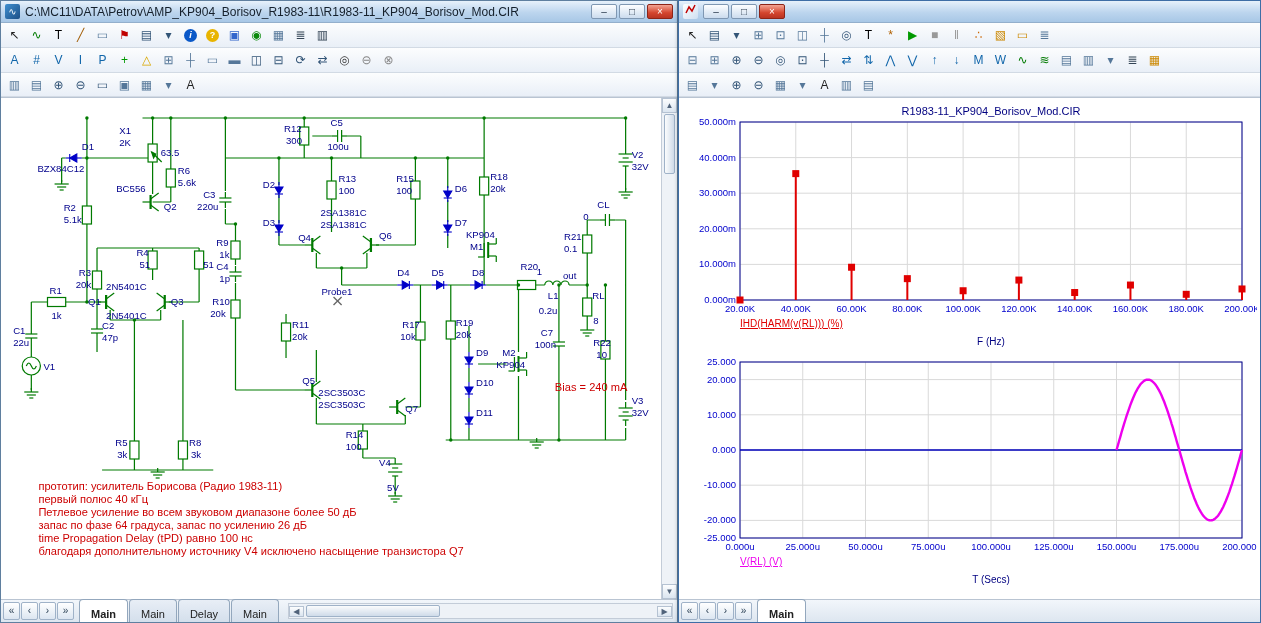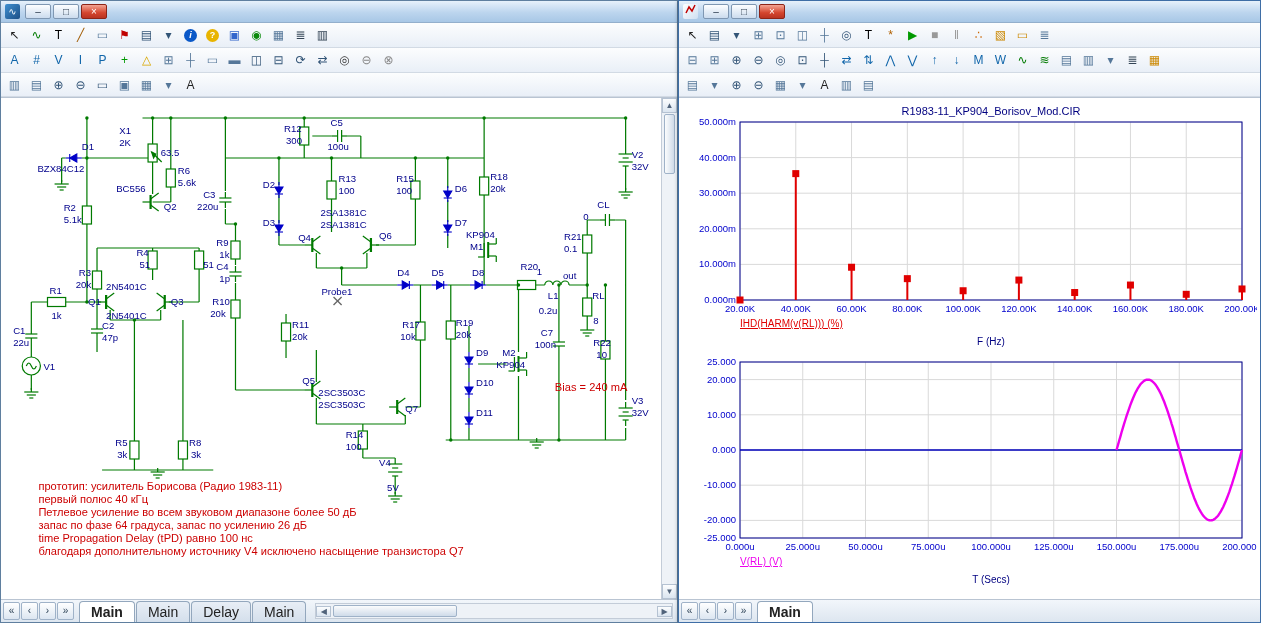--- a/index.html
+++ b/index.html
@@ -54,40 +54,41 @@
     border:1px solid #9fb2c8; border-radius:2px; }
   .vscroll .track { flex:1; }
 
   
   .statusbar { height:23px; flex:0 0 23px; display:flex; align-items:flex-end; gap:0;
     background:linear-gradient(#f2f6fb,#dde6f0); border-top:1px solid #b9c4d2; padding:0 2px; }
   .navbtn { width:17px; height:18px; margin:0 1px 2px 0; font-size:10px; line-height:16px;
     text-align:center; color:#2c4156; background:linear-gradient(#ffffff,#dce6f1);
     border:1px solid #9fb2c8; border-radius:2px; }
   .tabs { display:flex; align-items:flex-end; margin-left:4px; height:100%; }
-  .tab { padding:2px 11px 2px; font-size:14px; color:#222; border:1px solid #93a7bd;
+  .tab { padding:8px 11px 2px; font-size:11px; color:#222; border:1px solid #93a7bd;
     border-bottom:none; border-radius:4px 4px 0 0; background:linear-gradient(#e8eef6,#d4dfec);
     margin-right:1px; }
   .tab.active { background:#ffffff; font-weight:bold; }
   .hscroll { display:flex; align-items:center; flex:1; height:16px; margin:0 2px 3px 8px;
     background:#eef2f7; border:1px solid #c3ccd8; }
   .hscroll .htrack { flex:1; position:relative; height:100%; }
   .hscroll .hthumb { position:absolute; left:2px; top:1px; bottom:1px; width:38%;
     background:linear-gradient(#fbfcfd,#cfdbe9); border:1px solid #9fb2c8; border-radius:2px; }
 
   
   #charts { padding:4px 0 0 3px; }
   .chart-svg { display:block; }
 </style>
 </head>
 <body>
 
 <div class="window" id="left-window">
   <div class="titlebar">
     <div class="app-icon">∿</div>
+    <div class="title-text">C:\MC11\DATA\Petrov\AMP_KP904_Borisov_R1983-11\R1983-11_KP904_Borisov_Mod.CIR</div>
     <div class="winbtns">
       <div class="winbtn">–</div>
       <div class="winbtn">□</div>
       <div class="winbtn close">×</div>
     </div>
   </div>
   <div class="toolbar tb1" id="lw-tb1">
       <div class="tbtn">
         <span style="color: rgb(34, 34, 34);">↖</span>
       </div>

